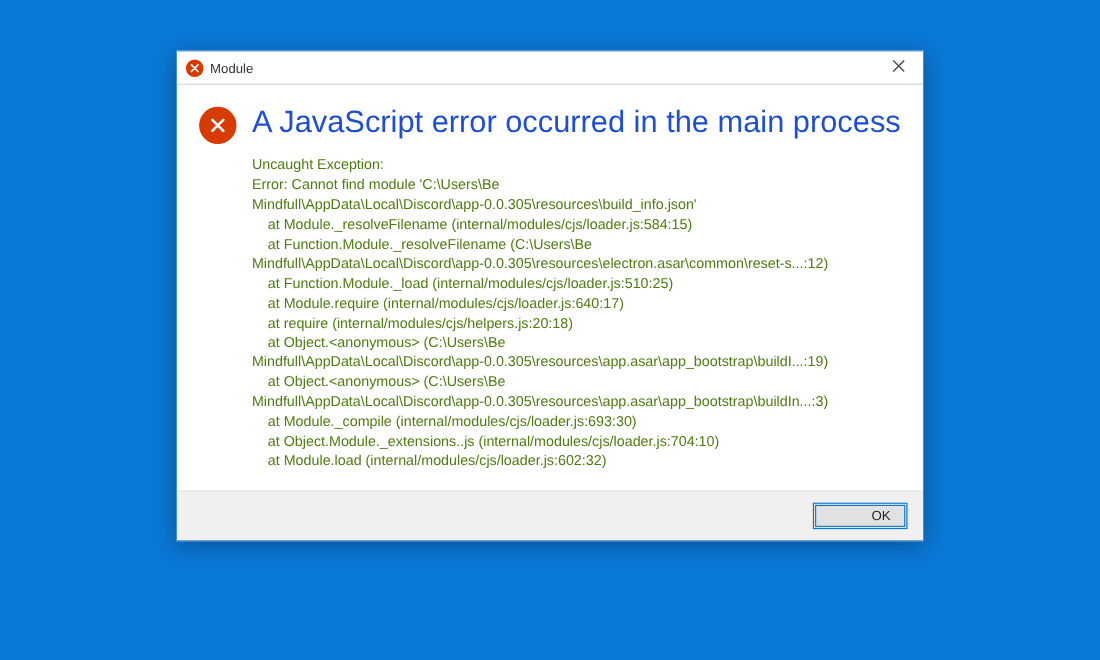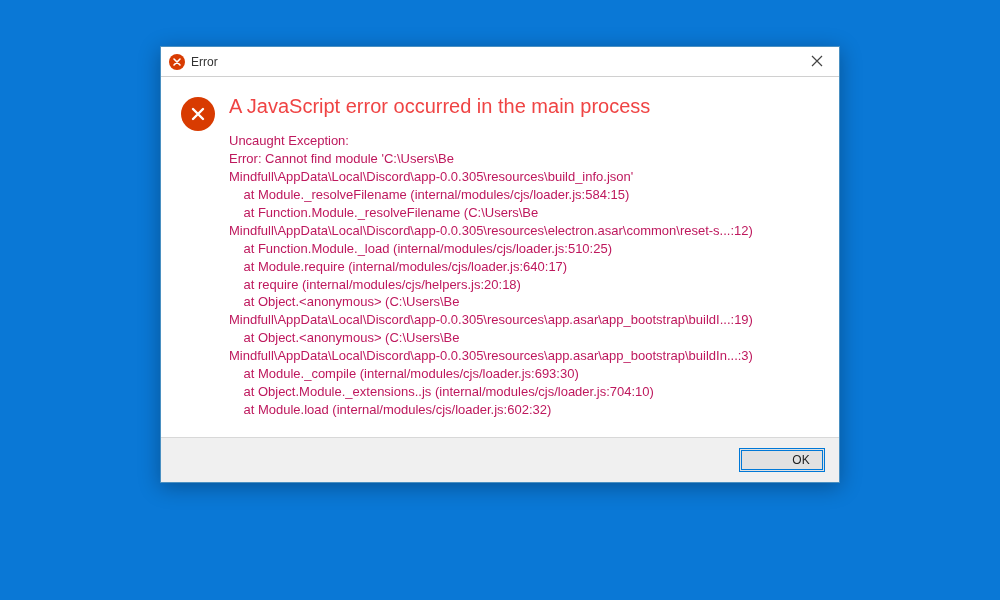--- a/index.html
+++ b/index.html
@@ -66,28 +66,28 @@
       display: flex;
       align-items: center;
       justify-content: center;
       flex-shrink: 0;
       margin-right: 14px;
       margin-top: 2px;
     }
     .big-icon svg { width: 18px; height: 18px; }
     .content-body { flex: 1; min-width: 0; }
     .heading {
-      color: #ef4444;
-      font-size: 20px;
+      color: #1d4ed8;
+      font-size: 28px;
       font-weight: 400;
       margin-bottom: 14px;
     }
     .message {
       font-size: 13px;
-      color: #be185d;
+      color: #4d7c0f;
       line-height: 1.38;
       white-space: pre-wrap;
       word-break: break-word;
       font-family: 'Segoe UI', Tahoma, sans-serif;
     }
     .divider {
       height: 1px;
       background: #d8d8d8;
       margin: 4px 0 0 0;
     }
@@ -115,21 +115,21 @@
 <body>
 
 <div class="dialog">
 
   <div class="titlebar">
     <span class="title-icon">
       <svg viewBox="0 0 10 10">
           <path d="M2 2 L8 8 M8 2 L2 8" stroke="#fff" stroke-width="1.6" stroke-linecap="round"></path>
         </svg>
     </span>
-    <span class="title-text">Error</span>
+    <span class="title-text">Module</span>
     <div class="close-btn">
       <span>
         <svg viewBox="0 0 12 12">
             <path d="M1 1 L11 11 M11 1 L1 11" stroke="#444" stroke-width="1.2"></path>
           </svg>
       </span>
     </div>
   </div>
 
   <div class="content">

